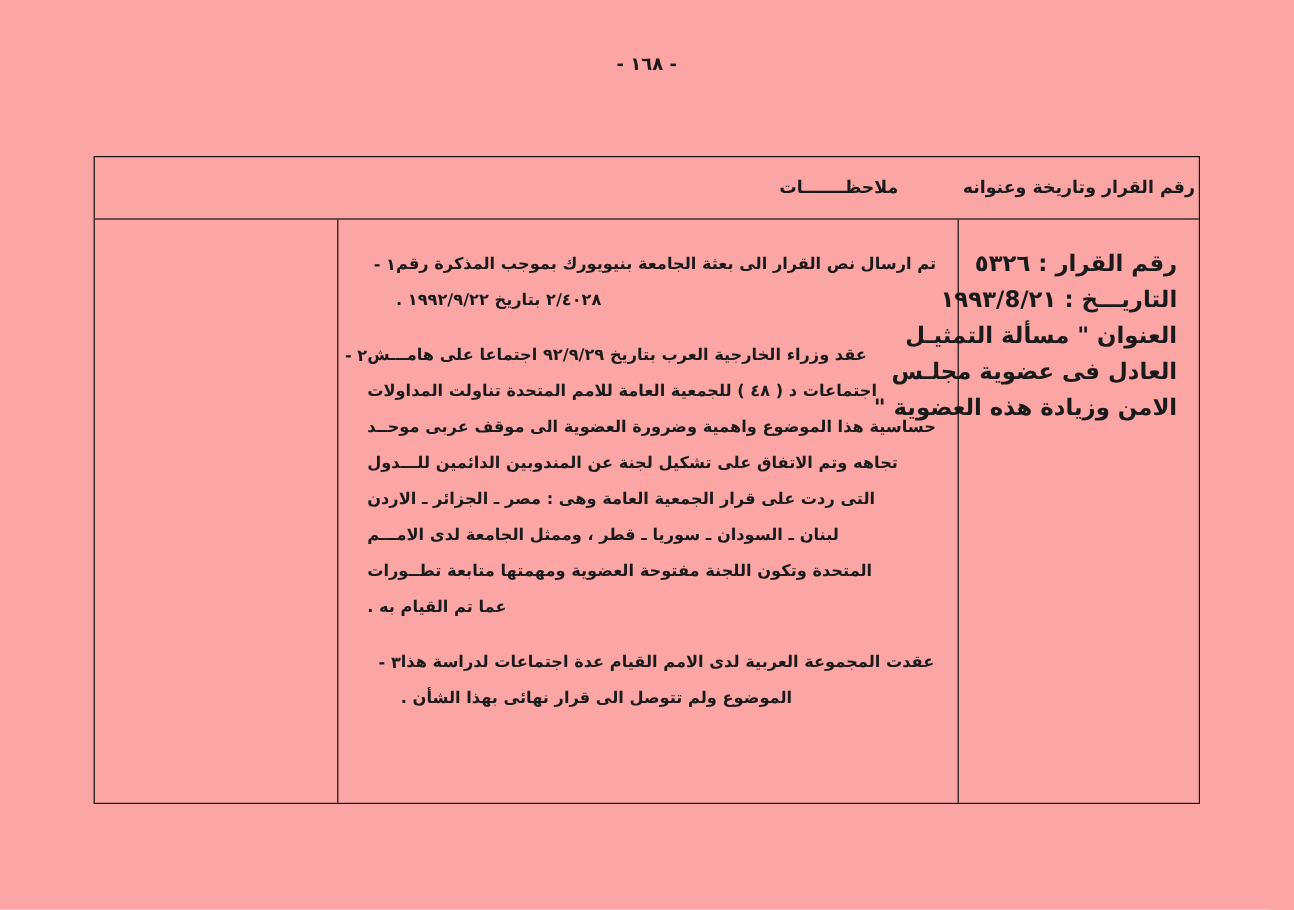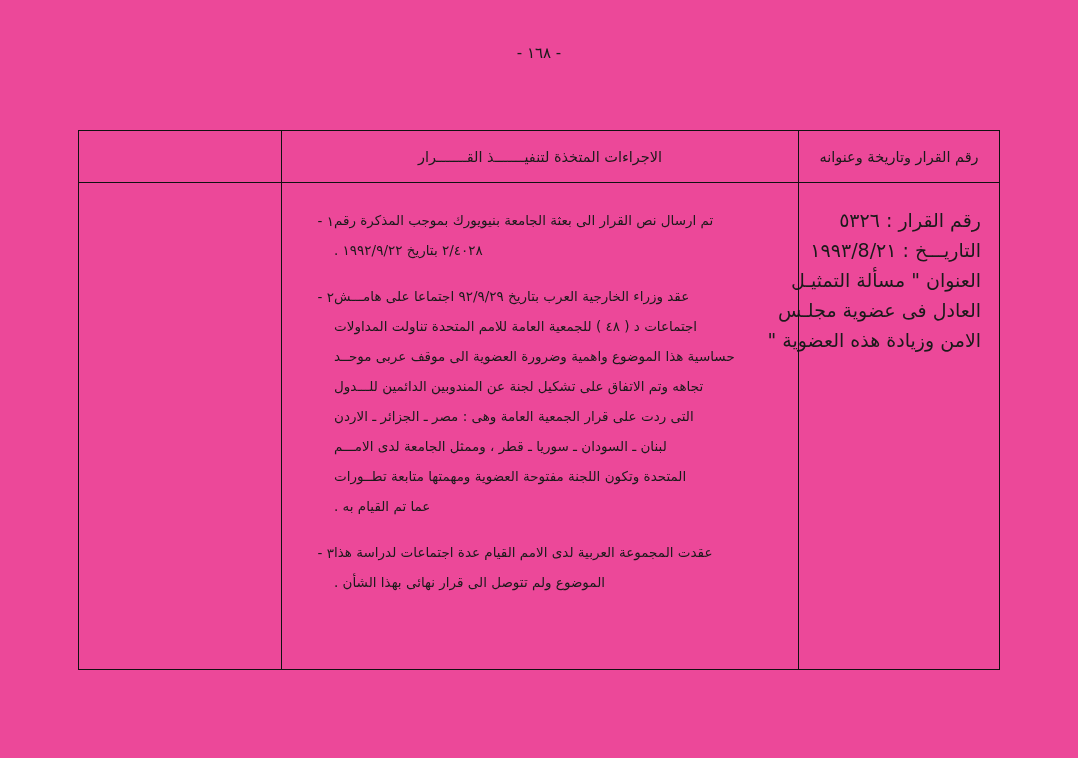--- a/index.html
+++ b/index.html
@@ -12,21 +12,22 @@
     height: 758px;
     font-family: "DejaVu Sans", "Liberation Sans", sans-serif;
     color: #1a1a1a;
     position: relative;
     overflow: hidden;
   }
   .page {
     position: relative;
     width: 1078px;
     height: 758px;
-    background: #ec4899;
+    background: #fca5a5;
+    font-weight: bold;
   }
   .page-number {
     position: absolute;
     top: 44px;
     left: 0;
     width: 1078px;
     text-align: center;
     font-size: 15px;
     letter-spacing: 1px;
     direction: rtl;
@@ -118,21 +119,21 @@
 <body>
 
 <div class="page">
 
   <div class="page-number">- ١٦٨ -</div>
 
   <div class="doc-table">
 
     <div class="table-head">
       <div class="head-cell col-c">رقم القرار وتاريخة وعنوانه</div>
-      <div class="head-cell col-b">الاجراءات المتخذة لتنفيـــــــذ القـــــــرار</div>
+      <div class="head-cell col-a">ملاحظـــــــات</div>
     </div>
 
     <div class="table-body">
 
       <div class="col-c">
         <div class="cell-inner">
           <div class="meta-line">
             <span class="lbl">رقم القرار :</span>
             <span class="val">٥٣٢٦</span>
           </div>

